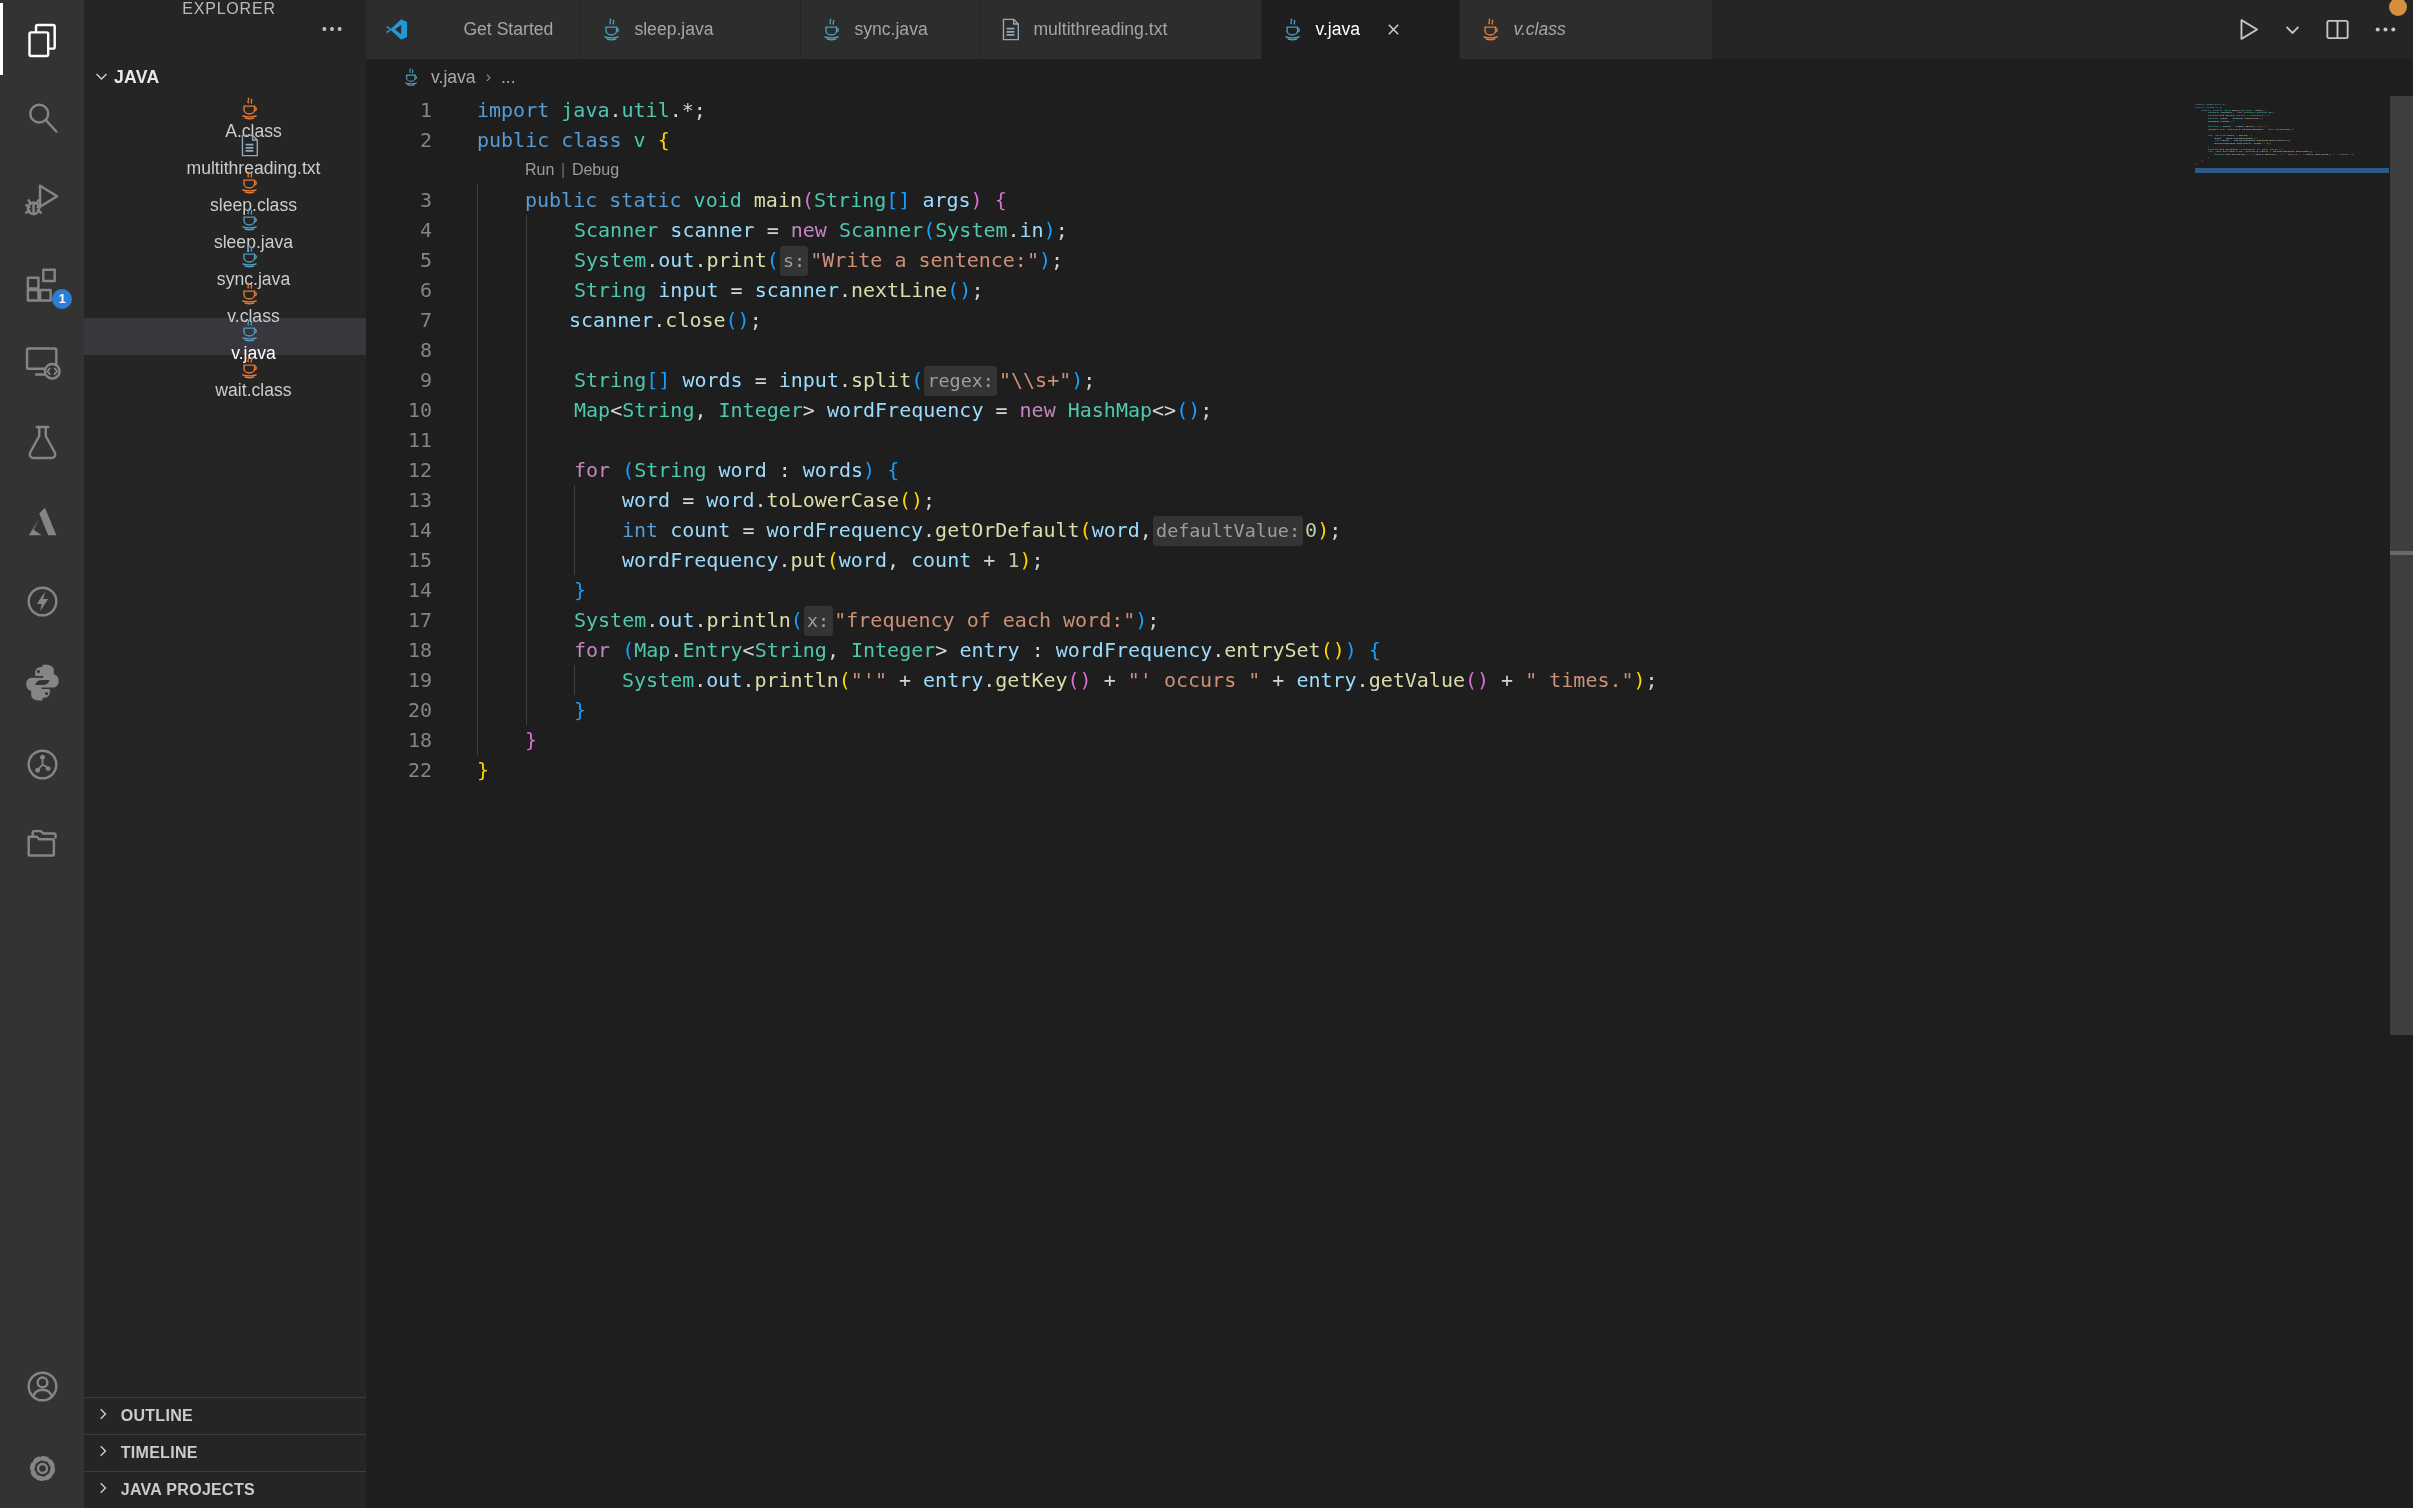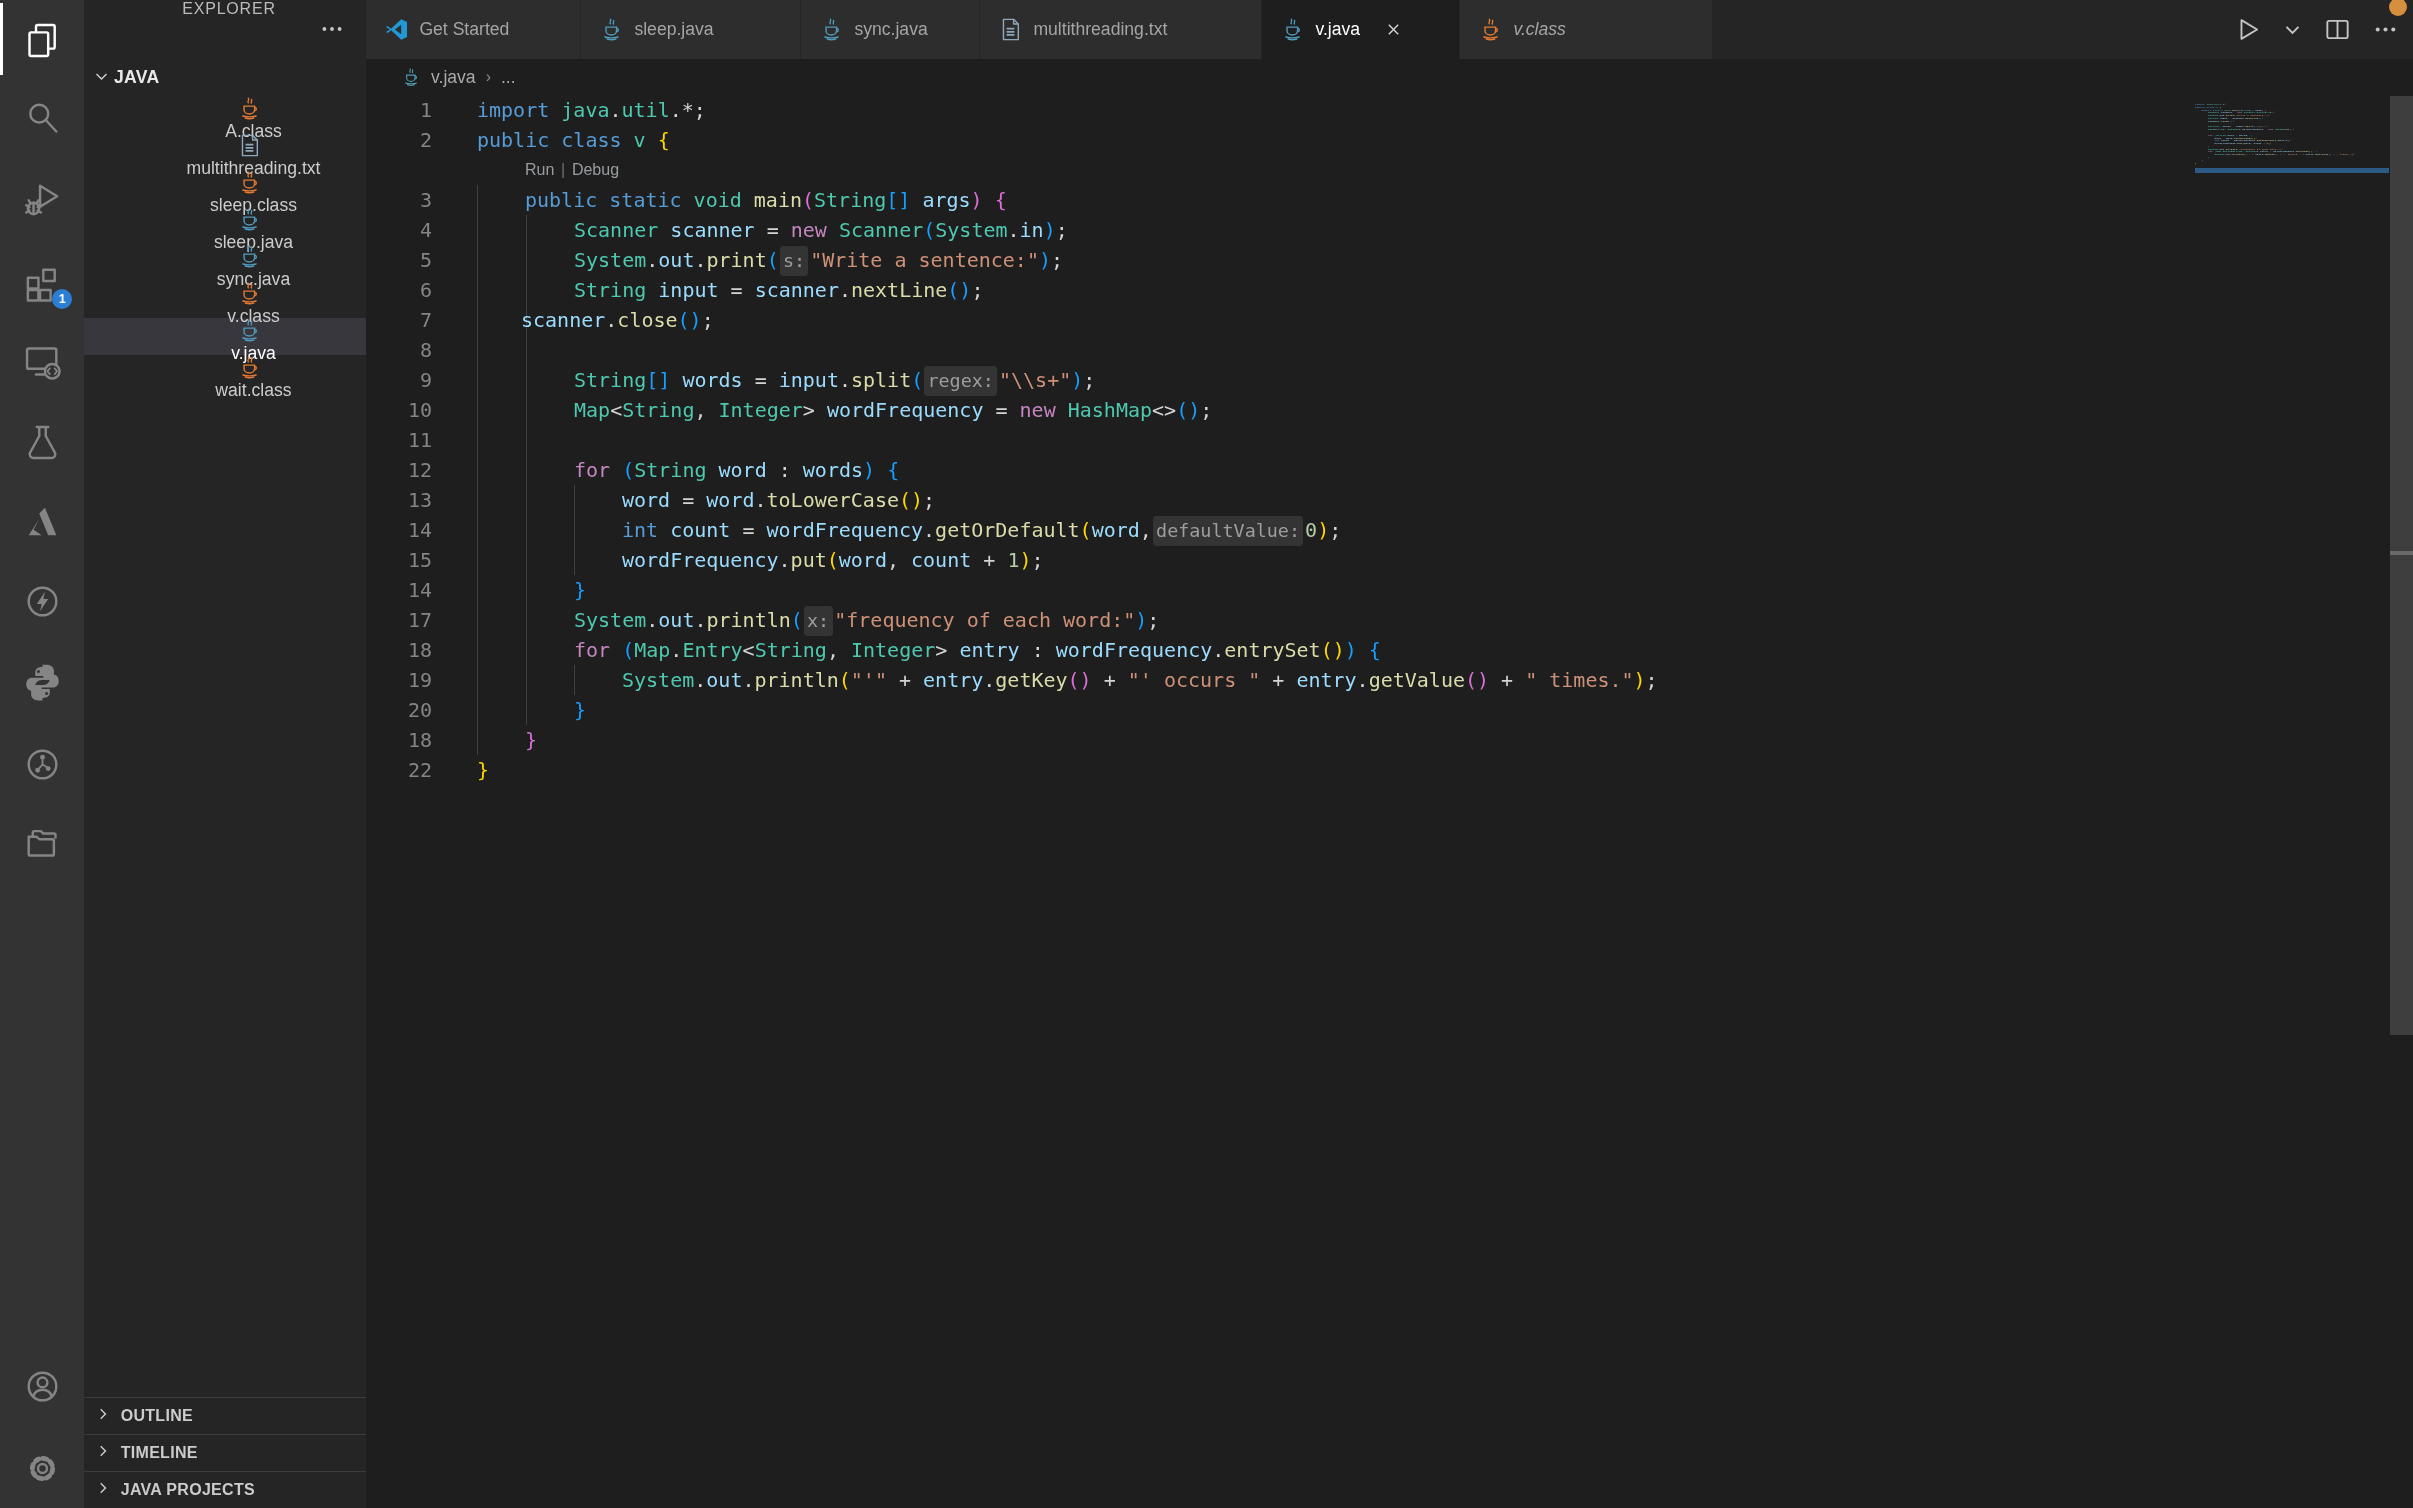--- a/index.html
+++ b/index.html
@@ -310,21 +310,21 @@
           <span class="sec-chevron"><svg width="14.2" height="14.2" viewBox="0 0 18 18" fill="none" stroke="currentColor" stroke-width="1.8">
               <path d="M6 3 l6 6-6 6"></path>
             </svg></span>
           <span class="sec-label">JAVA PROJECTS</span>
         </div>
       </div>
   </div>
 
   <div class="main">
     <div class="tabbar" id="tabbar">
-        <div class="tab" style="width: 215px;">
+        <div class="tab" style="width: 215px; gap: 44px;">
           <span class="ticon"><svg viewBox="0 0 32 32">
               <path fill="#2498d5" fill-rule="evenodd" d="M22 3 L9 15 L4.5 11.5 L2.5 12.8 L7.5 16 L2.5 19.2 L4.5 20.5 L9 17 L22 29 L29.5 25.5 V6.5 Z M22 10 v12 l-8-6 z"></path>
             </svg></span>
           <span class="tab-label">Get Started</span>
         </div>
         <div class="tab" style="width: 220px;">
           <span class="ticon"><svg viewBox="0 0 32 32" fill="none" stroke="#519aba" stroke-width="1.8" stroke-linecap="round">
               <path d="M14.5 3c2 2-2 3.5 0 5.5"></path>
               <path d="M18.5 4.5c1.5 1.5-1.5 3 0 4.5"></path>
               <path d="M9 13 h13.5 v4.5 a6.75 5.5 0 0 1-13.5 0 z"></path>
@@ -423,21 +423,21 @@
     </div>
 
     <div class="code" id="code">
         <div class="crow"><span class="gutter">1</span><span class="ctext" style="padding-left: 0px;"><span class="c-kw">import</span><span class="c-pl"> </span><span class="c-type">java</span><span class="c-pl">.</span><span class="c-type">util</span><span class="c-pl">.*;</span></span></div>
         <div class="crow"><span class="gutter">2</span><span class="ctext" style="padding-left: 0px;"><span class="c-kw">public</span><span class="c-pl"> </span><span class="c-kw">class</span><span class="c-pl"> </span><span class="c-type">v</span><span class="c-pl"> </span><span class="c-b1">{</span></span></div>
         <div class="crow"><span class="lens"><span>Run</span><span class="sep">|</span><span>Debug</span></span></div>
         <div class="crow"><span class="gutter">3</span><div class="guide" style="left: 111px;"></div><span class="ctext" style="padding-left: 48px;"><span class="c-kw">public</span><span class="c-pl"> </span><span class="c-kw">static</span><span class="c-pl"> </span><span class="c-type">void</span><span class="c-pl"> </span><span class="c-fn">main</span><span class="c-b2">(</span><span class="c-type">String</span><span class="c-b3">[]</span><span class="c-pl"> </span><span class="c-var">args</span><span class="c-b2">)</span><span class="c-pl"> </span><span class="c-b2">{</span></span></div>
         <div class="crow"><span class="gutter">4</span><div class="guide" style="left: 111px;"></div><div class="guide" style="left: 160px;"></div><span class="ctext" style="padding-left: 97px;"><span class="c-type">Scanner</span><span class="c-pl"> </span><span class="c-var">scanner</span><span class="c-pl"> = </span><span class="c-ctrl">new</span><span class="c-pl"> </span><span class="c-type">Scanner</span><span class="c-b3">(</span><span class="c-type">System</span><span class="c-pl">.</span><span class="c-var">in</span><span class="c-b3">)</span><span class="c-pl">;</span></span></div>
         <div class="crow"><span class="gutter">5</span><div class="guide" style="left: 111px;"></div><div class="guide" style="left: 160px;"></div><span class="ctext" style="padding-left: 97px;"><span class="c-type">System</span><span class="c-pl">.</span><span class="c-var">out</span><span class="c-pl">.</span><span class="c-fn">print</span><span class="c-b3">(</span><span class="inlay">s:</span><span class="c-str">"Write a sentence:"</span><span class="c-b3">)</span><span class="c-pl">;</span></span></div>
         <div class="crow"><span class="gutter">6</span><div class="guide" style="left: 111px;"></div><div class="guide" style="left: 160px;"></div><span class="ctext" style="padding-left: 97px;"><span class="c-type">String</span><span class="c-pl"> </span><span class="c-var">input</span><span class="c-pl"> = </span><span class="c-var">scanner</span><span class="c-pl">.</span><span class="c-fn">nextLine</span><span class="c-b3">()</span><span class="c-pl">;</span></span></div>
-        <div class="crow"><span class="gutter">7</span><div class="guide" style="left: 111px;"></div><div class="guide" style="left: 160px;"></div><span class="ctext" style="padding-left: 44px;"><span class="c-var">scanner</span><span class="c-pl">.</span><span class="c-fn">close</span><span class="c-b3">()</span><span class="c-pl">;</span></span></div>
+        <div class="crow"><span class="gutter">7</span><div class="guide" style="left: 111px;"></div><div class="guide" style="left: 160px;"></div><span class="ctext" style="padding-left: 92px;"><span class="c-var">scanner</span><span class="c-pl">.</span><span class="c-fn">close</span><span class="c-b3">()</span><span class="c-pl">;</span></span></div>
         <div class="crow"><span class="gutter">8</span><div class="guide" style="left: 111px;"></div><div class="guide" style="left: 160px;"></div><span class="ctext" style="padding-left: 97px;"></span></div>
         <div class="crow"><span class="gutter">9</span><div class="guide" style="left: 111px;"></div><div class="guide" style="left: 160px;"></div><span class="ctext" style="padding-left: 97px;"><span class="c-type">String</span><span class="c-b3">[]</span><span class="c-pl"> </span><span class="c-var">words</span><span class="c-pl"> = </span><span class="c-var">input</span><span class="c-pl">.</span><span class="c-fn">split</span><span class="c-b3">(</span><span class="inlay">regex:</span><span class="c-str">"\\s+"</span><span class="c-b3">)</span><span class="c-pl">;</span></span></div>
         <div class="crow"><span class="gutter">10</span><div class="guide" style="left: 111px;"></div><div class="guide" style="left: 160px;"></div><span class="ctext" style="padding-left: 97px;"><span class="c-type">Map</span><span class="c-pl">&lt;</span><span class="c-type">String</span><span class="c-pl">, </span><span class="c-type">Integer</span><span class="c-pl">&gt; </span><span class="c-var">wordFrequency</span><span class="c-pl"> = </span><span class="c-ctrl">new</span><span class="c-pl"> </span><span class="c-type">HashMap</span><span class="c-pl">&lt;&gt;</span><span class="c-b3">()</span><span class="c-pl">;</span></span></div>
         <div class="crow"><span class="gutter">11</span><div class="guide" style="left: 111px;"></div><div class="guide" style="left: 160px;"></div><span class="ctext" style="padding-left: 97px;"></span></div>
         <div class="crow"><span class="gutter">12</span><div class="guide" style="left: 111px;"></div><div class="guide" style="left: 160px;"></div><span class="ctext" style="padding-left: 97px;"><span class="c-ctrl">for</span><span class="c-pl"> </span><span class="c-b3">(</span><span class="c-type">String</span><span class="c-pl"> </span><span class="c-var">word</span><span class="c-pl"> : </span><span class="c-var">words</span><span class="c-b3">)</span><span class="c-pl"> </span><span class="c-b3">{</span></span></div>
         <div class="crow"><span class="gutter">13</span><div class="guide" style="left: 111px;"></div><div class="guide" style="left: 160px;"></div><div class="guide" style="left: 208px;"></div><span class="ctext" style="padding-left: 145px;"><span class="c-var">word</span><span class="c-pl"> = </span><span class="c-var">word</span><span class="c-pl">.</span><span class="c-fn">toLowerCase</span><span class="c-b1">()</span><span class="c-pl">;</span></span></div>
         <div class="crow"><span class="gutter">14</span><div class="guide" style="left: 111px;"></div><div class="guide" style="left: 160px;"></div><div class="guide" style="left: 208px;"></div><span class="ctext" style="padding-left: 145px;"><span class="c-kw">int</span><span class="c-pl"> </span><span class="c-var">count</span><span class="c-pl"> = </span><span class="c-var">wordFrequency</span><span class="c-pl">.</span><span class="c-fn">getOrDefault</span><span class="c-b1">(</span><span class="c-var">word</span><span class="c-pl">,</span><span class="inlay">defaultValue:</span><span class="c-num">0</span><span class="c-b1">)</span><span class="c-pl">;</span></span></div>
         <div class="crow"><span class="gutter">15</span><div class="guide" style="left: 111px;"></div><div class="guide" style="left: 160px;"></div><div class="guide" style="left: 208px;"></div><span class="ctext" style="padding-left: 145px;"><span class="c-var">wordFrequency</span><span class="c-pl">.</span><span class="c-fn">put</span><span class="c-b1">(</span><span class="c-var">word</span><span class="c-pl">, </span><span class="c-var">count</span><span class="c-pl"> + </span><span class="c-num">1</span><span class="c-b1">)</span><span class="c-pl">;</span></span></div>
         <div class="crow"><span class="gutter">14</span><div class="guide" style="left: 111px;"></div><div class="guide" style="left: 160px;"></div><span class="ctext" style="padding-left: 97px;"><span class="c-b3">}</span></span></div>
         <div class="crow"><span class="gutter">17</span><div class="guide" style="left: 111px;"></div><div class="guide" style="left: 160px;"></div><span class="ctext" style="padding-left: 97px;"><span class="c-type">System</span><span class="c-pl">.</span><span class="c-var">out</span><span class="c-pl">.</span><span class="c-fn">println</span><span class="c-b3">(</span><span class="inlay">x:</span><span class="c-str">"frequency of each word:"</span><span class="c-b3">)</span><span class="c-pl">;</span></span></div>

